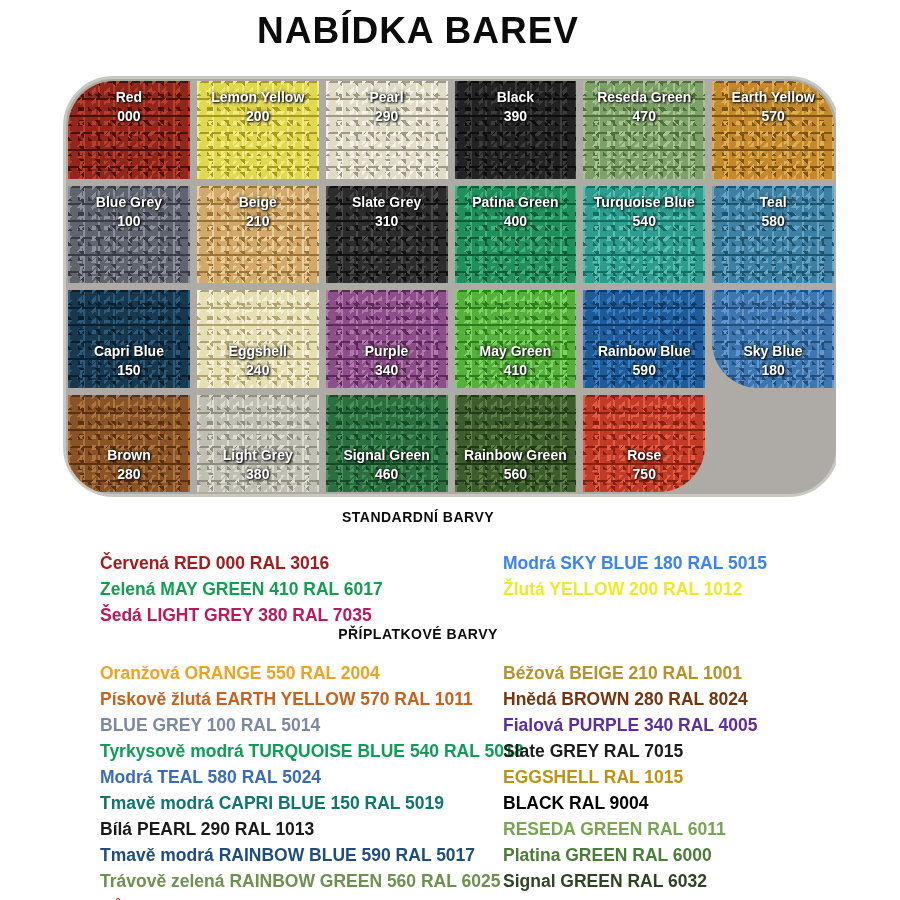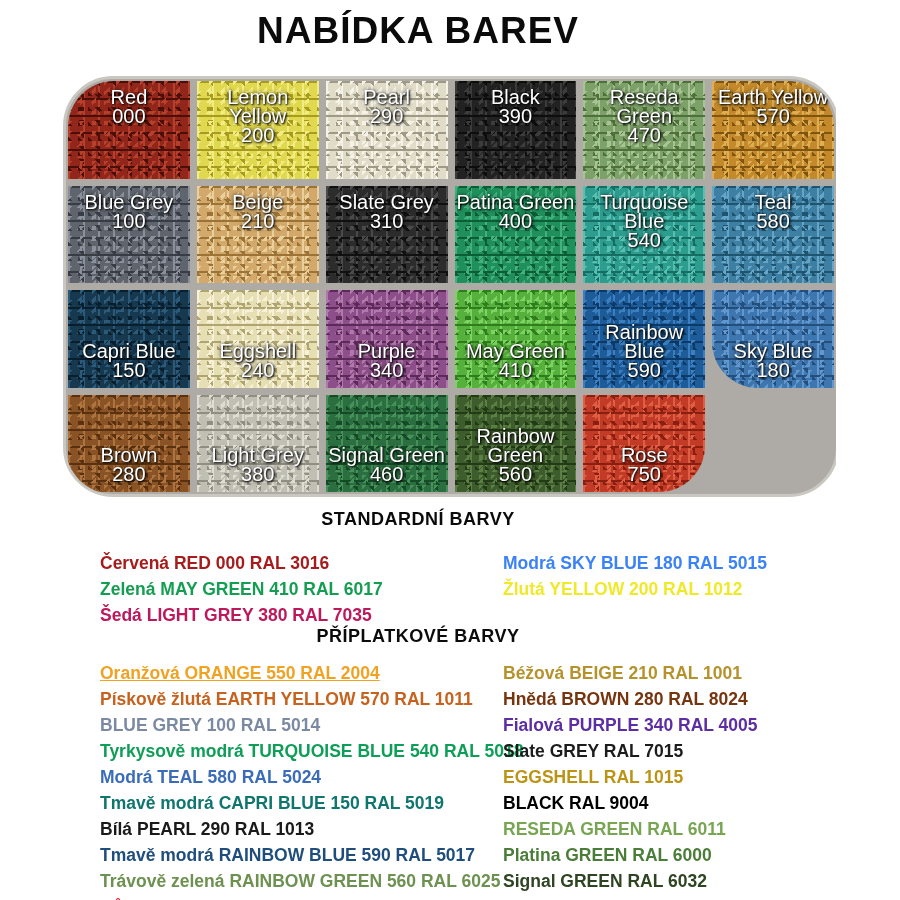--- a/index.html
+++ b/index.html
@@ -18,26 +18,26 @@
           linear-gradient(45deg,  var(--d) 3px, transparent 3px),
           linear-gradient(315deg, var(--l) 4px, transparent 4px),
           linear-gradient(180deg, var(--d) 2px, transparent 2px),
           linear-gradient(90deg,  var(--l) 2px, transparent 2px);
         background-size:12px 10px,16px 13px,10px 15px,14px 11px,13px 17px,15px 9px;}
   .cell.tl{border-top-left-radius:46px;}
   .cell.tr{border-top-right-radius:46px;}
   .cell.bl{border-bottom-left-radius:46px;}
   .cell.br{border-bottom-right-radius:46px;}
   .swatch-label{position:absolute;left:0;right:0;text-align:center;color:#ffffff;
-        font-weight:normal;font-size:20px;line-height:19px;
+        font-weight:bold;font-size:14px;line-height:19px;
         text-shadow:1px 1px 2px #000,0 0 4px rgba(0,0,0,.85);}
   .pos-top .swatch-label{top:7px;}
   .pos-bottom .swatch-label{bottom:8px;}
   
-  .sec-heading{position:absolute;left:0;width:100%;text-align:center;font-size:18px;
+  .sec-heading{position:absolute;left:0;width:100%;text-align:center;font-size:14px;
         font-weight:bold;color:#0b0b0b;letter-spacing:.5px;}
   .std-heading{top:509px;}
   .sur-heading{top:586px;margin-top:40px;}
   .col{position:absolute;margin-top:16px;}
   .std1{left:100px;top:534px;}
   .std2{left:503px;top:534px;}
   .sur1{left:100px;top:644px;}
   .sur2{left:503px;top:644px;}
   .line{font-size:17.5px;line-height:26px;font-weight:bold;white-space:nowrap;}
 </style>
@@ -194,21 +194,21 @@
       <div class="line" style="color: rgb(20, 158, 82);">Zelená MAY GREEN 410 RAL 6017</div>
       <div class="line" style="color: #be185d;">Šedá LIGHT GREY 380 RAL 7035</div>
     </div>
   <div class="col std2">
       <div class="line" style="color: #3b82f6;">Modrá SKY BLUE 180 RAL 5015</div>
       <div class="line" style="color: rgb(240, 233, 41);">Žlutá YELLOW 200 RAL 1012</div>
     </div>
 
   <div class="sec-heading sur-heading">PŘÍPLATKOVÉ BARVY</div>
   <div class="col sur1">
-      <div class="line" style="color: rgb(240, 163, 34); text-decoration: underline;">Oranžová ORANGE 550 RAL 2004</div>
+      <div class="line" style="color: rgb(240, 163, 34);">Oranžová ORANGE 550 RAL 2004</div>
       <div class="line" style="color: rgb(198, 98, 29);">Pískově žlutá EARTH YELLOW 570 RAL 1011</div>
       <div class="line" style="color: rgb(124, 137, 163);">BLUE GREY 100 RAL 5014</div>
       <div class="line" style="color: rgb(13, 158, 87);">Tyrkysově modrá TURQUOISE BLUE 540 RAL 5018</div>
       <div class="line" style="color: rgb(58, 108, 184);">Modrá TEAL 580 RAL 5024</div>
       <div class="line" style="color: #0f766e;">Tmavě modrá CAPRI BLUE 150 RAL 5019</div>
       <div class="line" style="color: rgb(26, 26, 26);">Bílá PEARL 290 RAL 1013</div>
       <div class="line" style="color: rgb(31, 78, 124);">Tmavě modrá RAINBOW BLUE 590 RAL 5017</div>
       <div class="line" style="color: rgb(109, 145, 80);">Trávově zelená RAINBOW GREEN 560 RAL 6025</div>
       <div class="line" style="color: rgb(228, 32, 44);">Růžová ROSE 750 RAL 3017</div>
     </div>

